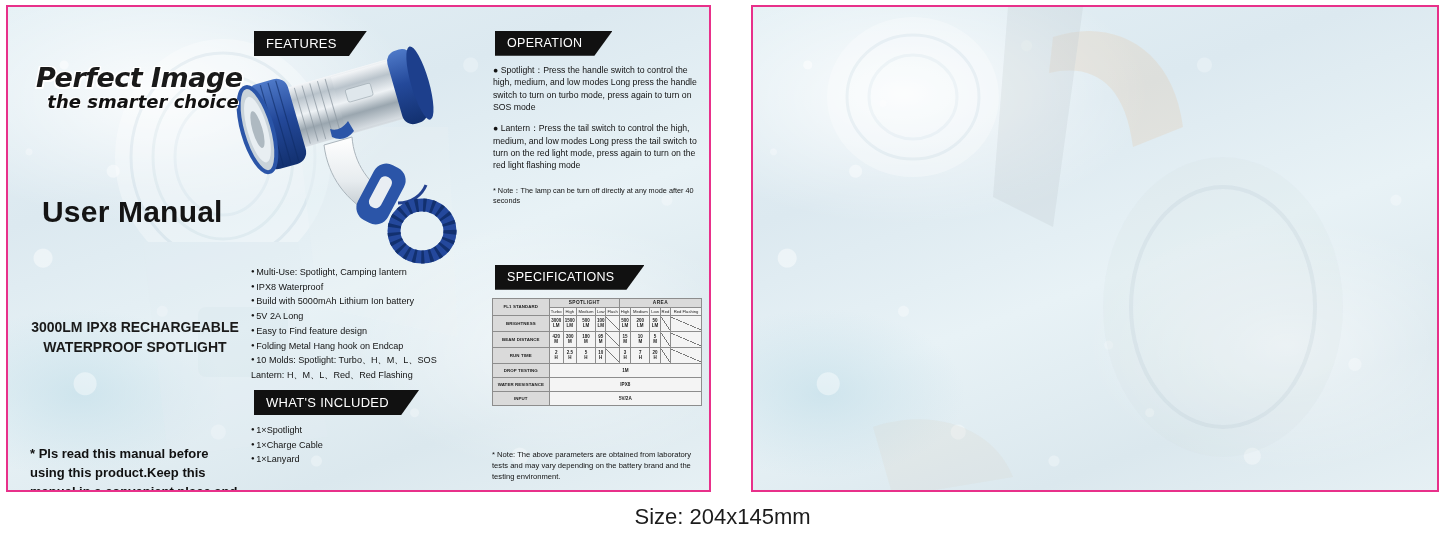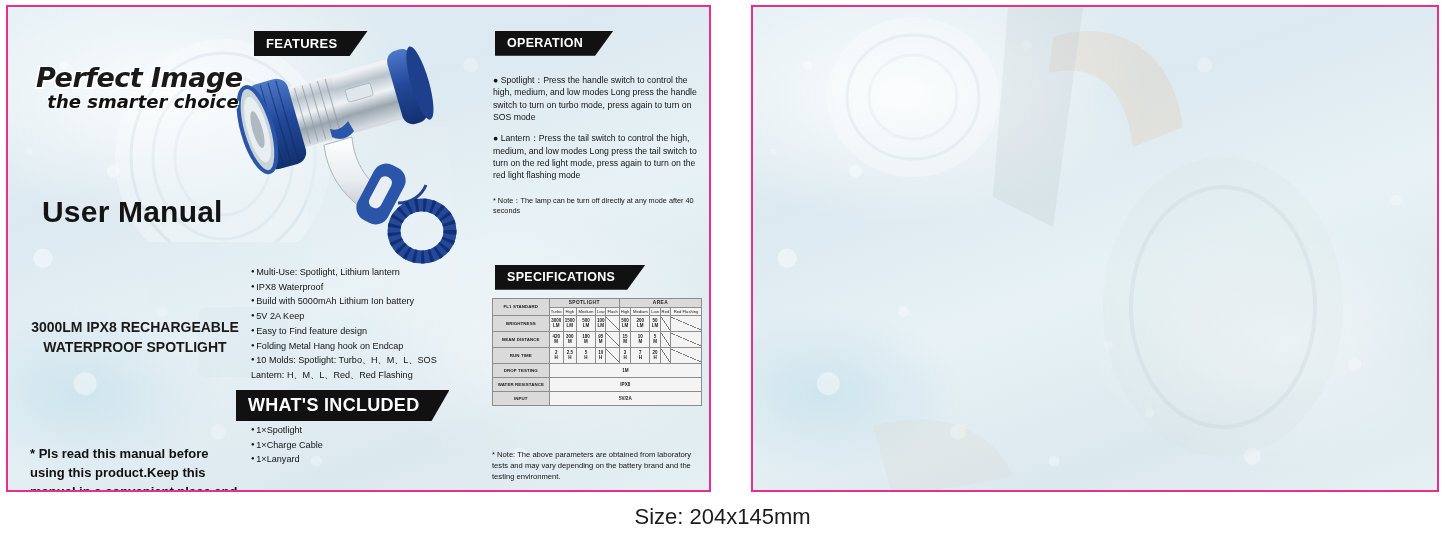--- a/index.html
+++ b/index.html
@@ -48,21 +48,21 @@
       radial-gradient(circle at 3% 30%, rgba(255,255,255,.5) 0 3px, rgba(255,255,255,0) 4px),
       radial-gradient(circle at 19% 20%, rgba(255,255,255,.45) 0 3px, rgba(255,255,255,0) 4px),
       radial-gradient(circle at 52% 70%, rgba(255,255,255,.4) 0 4px, rgba(255,255,255,0) 5px);
   }
 
   
   .banner {
     display: inline-block;
     background: #111111;
     color: #ffffff;
-    font-weight: bold;
+    font-weight: normal;
     letter-spacing: .3px;
     padding: 5px 30px 5px 12px;
     clip-path: polygon(0 0, 100% 0, calc(100% - 18px) 100%, 0 100%);
     position: relative; z-index: 4;
     line-height: 1.18;
   }
 
   
   .logo-wrap { position: absolute; left: 28px; top: 55px; z-index: 5; }
   .logo-main {
@@ -102,33 +102,33 @@
   .features-banner { position: absolute; left: 246px; top: 24px; font-size: 13px; z-index: 6; }
   .features-list {
     position: absolute; left: 243px; top: 258px; width: 225px; z-index: 5;
     font-size: 9.1px; color: #131313; line-height: 1.62;
   }
   .features-list li { list-style: none; text-indent: -9px; padding-left: 9px; }
   .features-list li::before { content: "● "; font-size: 6px; vertical-align: 2px; }
   .features-list .plain { text-indent: 0; padding-left: 0; }
   .features-list .plain::before { content: ""; }
 
-  .included-banner { position: absolute; left: 228px; top: 383px; font-size: 18px; z-index: 6; }
+  .included-banner { position: absolute; left: 246px; top: 383px; font-size: 13px; z-index: 6; }
   .included-list {
     position: absolute; left: 243px; top: 416px; width: 190px; z-index: 5;
     font-size: 9.1px; color: #131313; line-height: 1.62;
   }
   .included-list li { list-style: none; text-indent: -9px; padding-left: 9px; }
   .included-list li::before { content: "● "; font-size: 6px; vertical-align: 2px; }
 
   
   .operation-banner { position: absolute; left: 487px; top: 24px; font-size: 12.5px; z-index: 6; }
   .operation-body {
     position: absolute; left: 485px; top: 57px; width: 205px; z-index: 5;
-    font-size: 8.7px; color: #131313; line-height: 1.42; margin-top: 10px;
+    font-size: 8.7px; color: #131313; line-height: 1.42;
   }
   .operation-body p { margin-bottom: 9px; }
   .operation-body p.note { font-size: 7.3px; margin-top: 14px; }
 
   .spec-banner { position: absolute; left: 487px; top: 258px; font-size: 12.5px; z-index: 6; }
   .spec-table-wrap { position: absolute; left: 484px; top: 291px; width: 210px; z-index: 5; }
   table.spec {
     width: 100%; border-collapse: collapse;
     font-size: 4.4px; color: #1a1a1a;
     background: #f4f4f4;
@@ -257,24 +257,24 @@
       </g>
       <g>
         <ellipse cx="186" cy="206" rx="28" ry="26" fill="none" stroke="#24489c" stroke-width="13"></ellipse>
         <ellipse cx="186" cy="206" rx="28" ry="26" fill="none" stroke="#12306f" stroke-width="13" stroke-dasharray="3 5"></ellipse>
       </g>
     </svg>
 
     <div class="banner features-banner">FEATURES</div>
 
     <ul class="features-list">
-      <li>Multi-Use: Spotlight, Lithium lantern</li>
+      <li>Multi-Use: Spotlight, Camping lantern</li>
       <li>IPX8 Waterproof</li>
       <li>Build with 5000mAh Lithium Ion battery</li>
-      <li>5V 2A Keep</li>
+      <li>5V 2A Long</li>
       <li>Easy to Find feature design</li>
       <li>Folding Metal Hang hook on Endcap</li>
       <li>10 Molds: Spotlight: Turbo、H、M、L、SOS</li>
       <li class="plain">Lantern: H、M、L、Red、Red Flashing</li>
     </ul>
 
     <div class="banner included-banner">WHAT'S INCLUDED</div>
     <ul class="included-list">
       <li>1×Spotlight</li>
       <li>1×Charge Cable</li>

